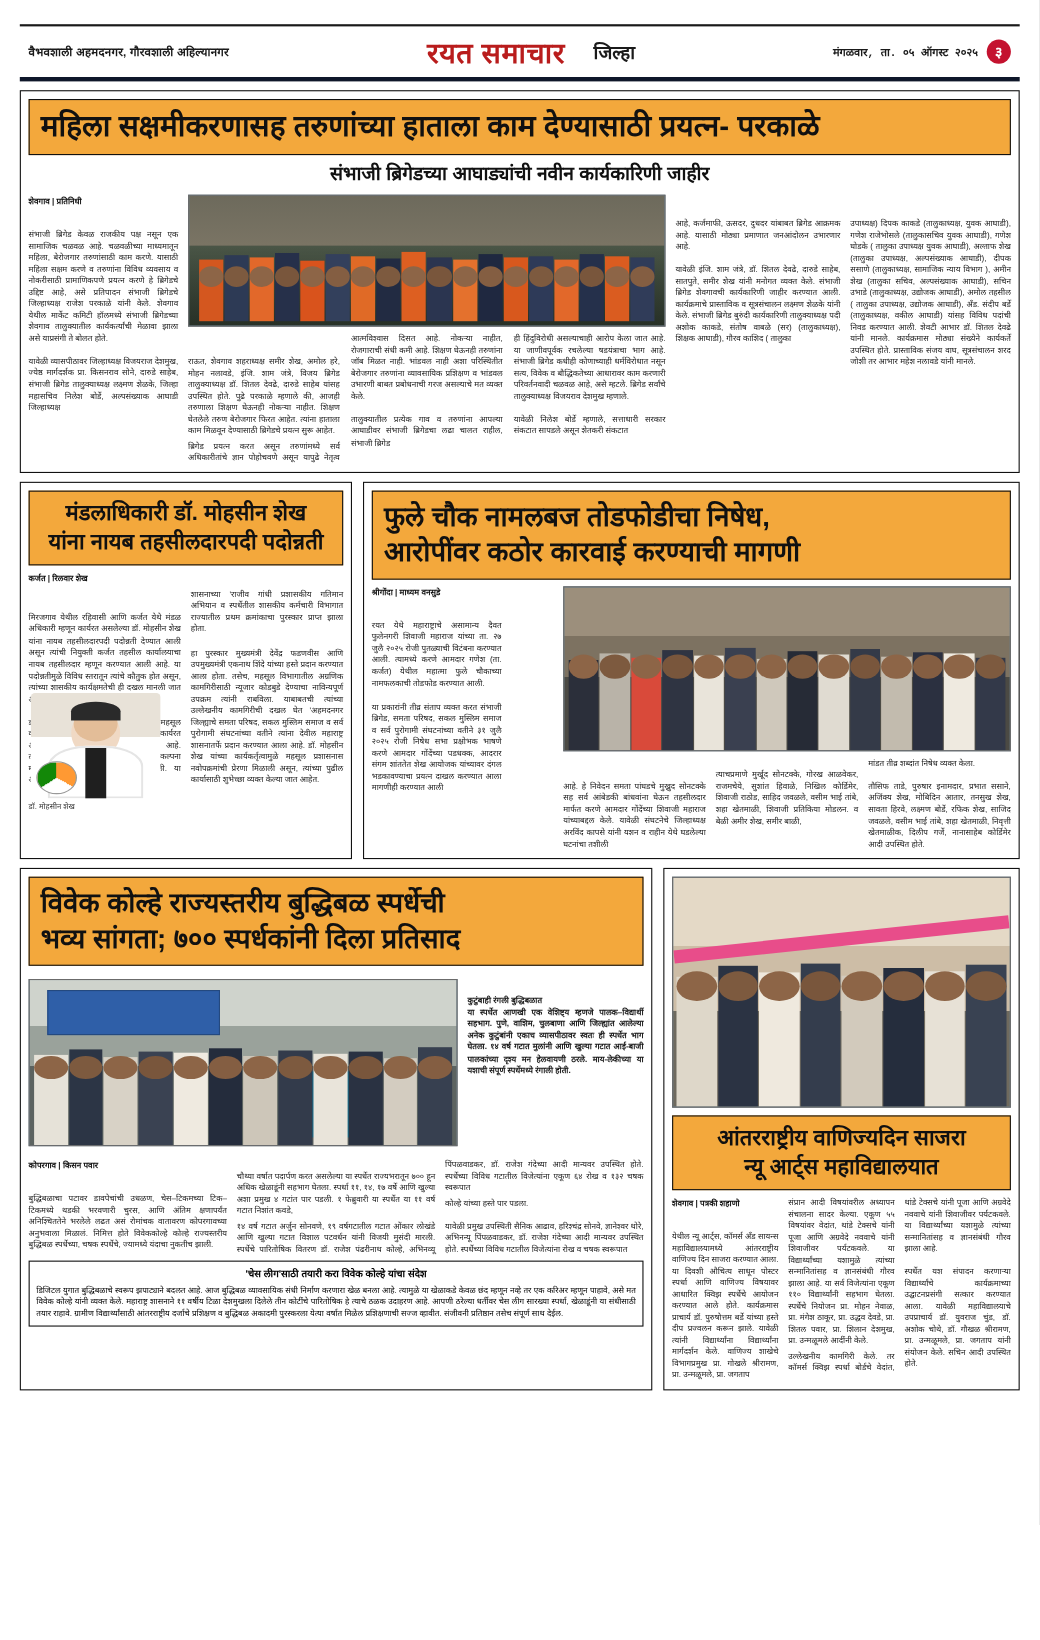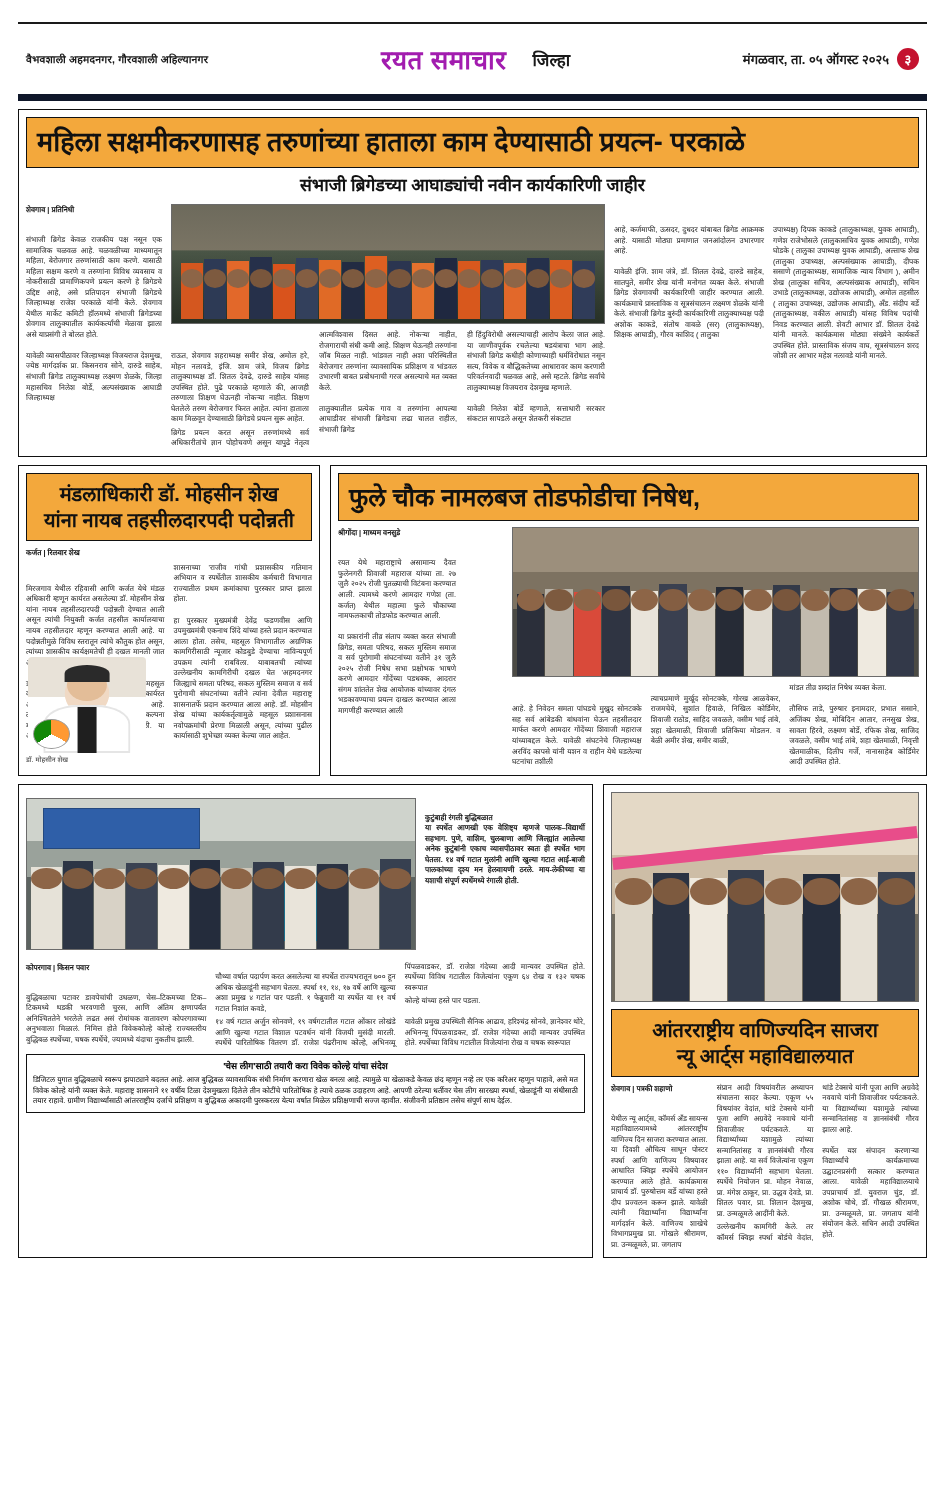--- a/index.html
+++ b/index.html
@@ -4,29 +4,29 @@
 <style>
   html,body{margin:0;padding:0;background:#d9d9d9;}
   body{font-family:"Liberation Sans", sans-serif;}
   .page{
     width:945px;height:1491px;margin:0 auto;background:#ffffff;position:relative;
     box-sizing:border-box;padding:22px 18px 14px 18px;
   }
   
   .masthead{
     display:flex;align-items:center;justify-content:space-between;
-    border-top:2px solid #1a1a1a;border-bottom:7px solid #0f172a;
-    padding:18px 8px;margin-bottom:8px;height:34px;box-sizing:content-box;
+    border-top:2px solid #1a1a1a;border-bottom:4px solid #0f172a;
+    padding:6px 8px;margin-bottom:8px;height:34px;box-sizing:content-box;
   }
   .mh-left{font-size:10.5px;font-weight:bold;color:#1a1a1a;letter-spacing:.2px;}
   .mh-center{display:flex;align-items:center;gap:26px;}
-  .mh-title{color:#a21caf;font-size:26px;font-weight:bold;letter-spacing:.5px;}
+  .mh-title{color:#b91c1c;font-size:26px;font-weight:bold;letter-spacing:.5px;}
   .mh-sub{font-size:17px;font-weight:bold;color:#1a1a1a;}
   .mh-right{display:flex;align-items:center;gap:8px;}
-  .mh-date{font-size:13px;color:#1a1a1a;font-weight:bold;}
+  .mh-date{font-size:10px;color:#1a1a1a;font-weight:bold;font-family:Liberation Mono, monospace;}
   .pagenum{
     width:22px;height:22px;border-radius:50%;background:#c4122f;color:#fff;
     font-size:13px;font-weight:bold;display:flex;align-items:center;justify-content:center;
   }
   
   .blk{border:1.5px solid #111;box-sizing:border-box;}
   .hl{
     background:#f3a83c;border:1.5px solid #111;padding:7px 10px;margin-bottom:6px;
   }
   .hl h1{margin:0;font-size:27px;line-height:1.28;font-weight:bold;color:#111;}
@@ -196,20 +196,21 @@
           <div style="position:absolute;left:50%;bottom:0;width:16%;height:48%;transform:translateX(-50%);background:#1f1f1f;"></div>
           <div style="position:absolute;left:4%;bottom:4%;width:30%;height:30%;border-radius:50%;background:conic-gradient(#ff9933 0 33%,#ffffff 0 66%,#138808 0 100%);border:1px solid #999;"></div>
         </div>
       </div>
       <div class="cap" style="margin-top:2px">डॉ. मोहसीन शेख</div>
     </div>
 
     <div class="mid-right blk" style="padding:7px;">
       <div class="hl hl3">
         <h2>फुले चौक नामलबज तोडफोडीचा निषेध,</h2>
+        <h2>आरोपींवर कठोर कारवाई करण्याची मागणी</h2>
       </div>
       <div style="display:flex;gap:9px;">
         <div style="width:118px;">
           <div class="byline">श्रीगोंदा | माध्यम वनसुडे</div>
           <div class="txt" style="white-space:pre-line">रयत येथे महाराष्ट्राचे असामान्य दैवत फुलेनगरी शिवाजी महाराज यांच्या ता. २७ जुलै २०२५ रोजी पुतळ्याची विटंबना करण्यात आली. त्यामध्ये करणे आमदार गणेश (ता. कर्जत) येथील महात्मा फुले चौकाच्या नामफलकाची तोडफोड करण्यात आली.
 
 या प्रकारांनी तीव्र संताप व्यक्त करत संभाजी ब्रिगेड, समता परिषद, सकल मुस्लिम समाज व सर्व पुरोगामी संघटनांच्या वतीने ३१ जुलै २०२५ रोजी निषेध सभा प्रक्षोभक भाषणे करणे आमदार गोंदेंच्या पडधक्क, आदरार संगम शांततेत शेख आयोजक यांच्यावर दंगल भडकावण्याचा प्रयत्न दाखल करण्यात आला मागणीही करण्यात आली</div>
         </div>
         <div style="flex:1;padding-left:47px;">
           <div class="photo mr-photo" style="margin-top:0">
@@ -256,20 +257,24 @@
 तौसिफ ताडे, पुरुषार इनामदार, प्रभात ससाने, अजिंक्य शेख, मोबिदिन आतार, तनसुख शेख, सावता हिरवे, लक्ष्मण बोर्डे, रफिक शेख, साजिद जवळले, वसीम भाई तांबे, शहा खेतमाळी, निवृत्ती खेतमाळीक, दिलीप गर्जे, नानासाहेब कोर्डिमेर आदी उपस्थित होते.</div>
           </div>
         </div>
       </div>
     </div>
   </div>
 
   <div class="botrow">
 
     <div class="bot-left blk" style="padding:7px;">
+      <div class="hl hl3">
+        <h2>विवेक कोल्हे राज्यस्तरीय बुद्धिबळ स्पर्धेची</h2>
+        <h2>भव्य सांगता; ७०० स्पर्धकांनी दिला प्रतिसाद</h2>
+      </div>
       <div style="display:flex;gap:9px;">
         <div style="flex:1;">
           <div class="photo bl-photo">
             <div class="sky" style="background:linear-gradient(180deg,#cfd3cc 0 28%,#9aa29b 28% 52%,#5c6360 52% 100%);"></div>
             <div style="position:absolute;left:4%;top:6%;width:40%;height:26%;background:#2f5fa8;border:1px solid #24497f;"></div>
             <div style="position:absolute;left:60%;top:55%;width:18%;height:40%;background:#1a6f8b;"></div>
             <div style="position:absolute;left:1%;right:1%;bottom:0;height:62%;display:flex;gap:1px;align-items:flex-end;">
               <div style="flex:1;height:88%;background:#e6e2d8;"></div>
                 <div style="flex:1;height:94%;background:#2c3545;"></div>
               <div style="flex:1;height:86%;background:#d8d2c6;"></div>

